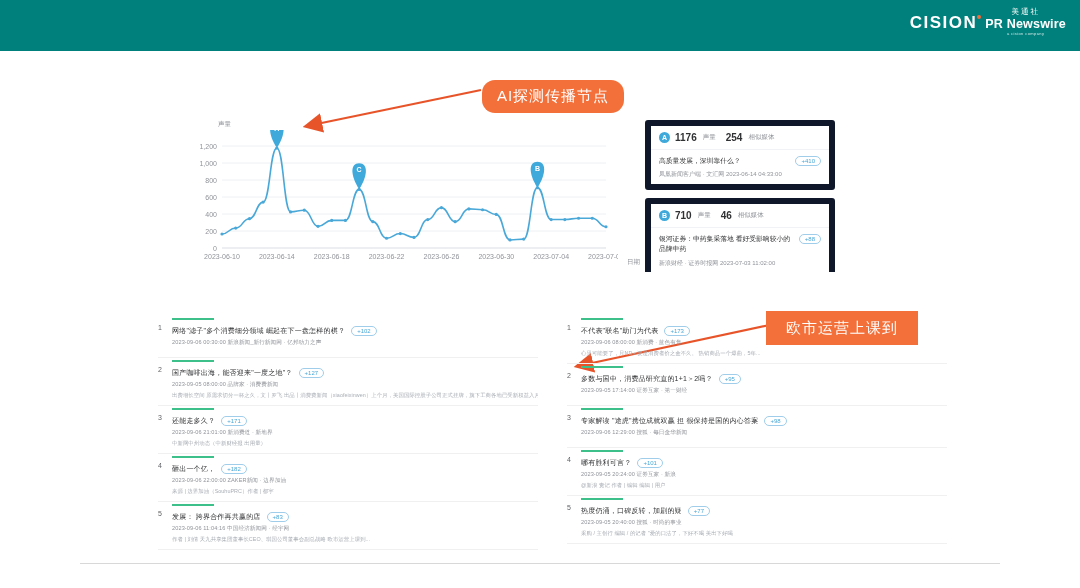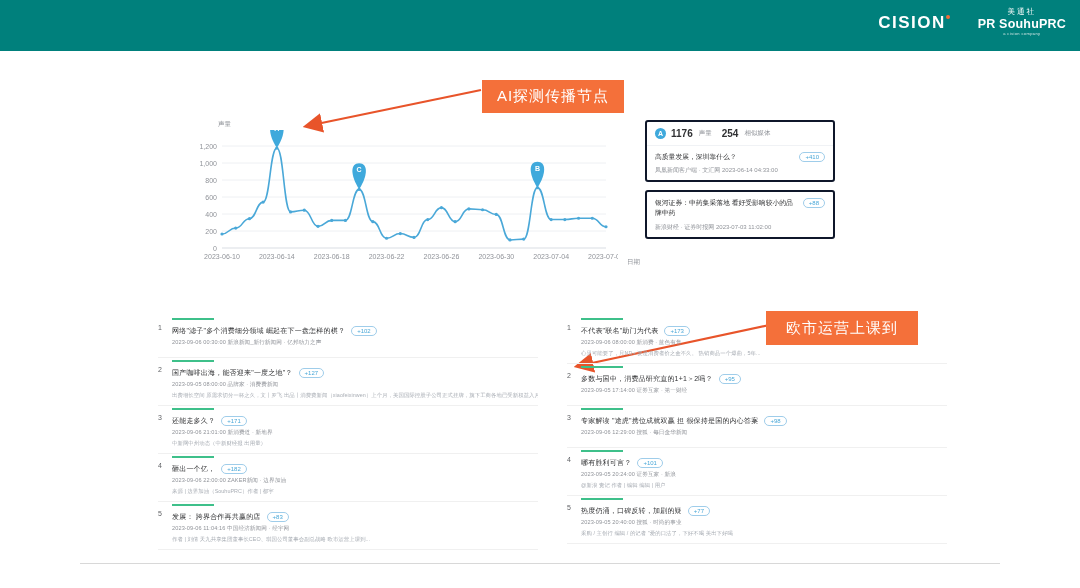--- a/index.html
+++ b/index.html
@@ -11,21 +11,21 @@
   }
 
   
   .header {
     position: absolute; left: 0; top: 0;
     width: 1080px; height: 51px;
     background: #00807c;
   }
   .logo-wrap {
     position: absolute; right: 14px; top: 8px;
-    display: flex; align-items: center; gap: 28px;
+    display: flex; align-items: center; gap: 4px;
   }
   .cision-logo {
     font-family: "Liberation Sans", sans-serif;
     font-weight: 700; font-size: 17px; letter-spacing: 1.5px;
     color: #ffffff; line-height: 1; position: relative;
     padding-right: 4px;
   }
   .cision-logo .dot {
     display: inline-block; width: 4px; height: 4px;
     border-radius: 50%; background: #f26b38;
@@ -55,28 +55,28 @@
   
   .callout {
     position: absolute;
     background: #f4703a;
     color: #ffffff;
     font-size: 15px;
     font-weight: 500;
     letter-spacing: 1px;
     display: flex; align-items: center; justify-content: center;
   }
-  #callout-ai { left: 482px; top: 80px; width: 142px; height: 33px; }
+  #callout-ai { left: 482px; top: 80px; width: 142px; height: 33px; border-radius: 13px; }
   #callout-sentiment { left: 766px; top: 311px; width: 152px; height: 34px; }
   .arrow-svg { position: absolute; pointer-events: none; }
 
   
   .cards-col { position: absolute; left: 645px; top: 120px; width: 190px; height: 152px; overflow: hidden; }
   .node-card {
-    background: #ffffff; border: 2px solid #0f172a; border-radius: 3px;
+    background: #ffffff; border: 6px solid #0f172a; border-radius: 3px;
     margin-bottom: 8px; overflow: hidden;
   }
   .node-head { display: flex; align-items: center; gap: 5px; padding: 6px 8px; border-bottom: 1px solid #f0f2f5; }
   .node-badge {
     width: 11px; height: 11px; border-radius: 50%; background: #3fa9dc;
     color: #fff; font-size: 7px; display: flex; align-items: center; justify-content: center;
     font-weight: 600; flex: 0 0 auto;
   }
   .node-num { font-size: 10px; font-weight: 700; color: #303133; }
   .node-unit { font-size: 6.5px; color: #909399; margin-left: 1px; margin-right: 5px; }
@@ -109,21 +109,21 @@
 </head>
 <body>
 
 <div class="header">
   <div class="logo-wrap">
     <div class="cision-logo">
       <span>CISION</span><span class="dot"></span>
     </div>
     <div class="pr-block">
       <div class="pr-cn">美通社</div>
-      <div class="pr-en">PR SouhuPRC</div>
+      <div class="pr-en">PR Newswire</div>
       <div class="pr-sub">a cision company</div>
     </div>
   </div>
 </div>
 
 <div class="chart-panel">
   <div class="yaxis-title">声量</div>
   <svg class="chart-svg" id="chart-svg" width="432" height="140">
       <text x="31" y="120.5" class="ytick">0</text>
       <line x1="36" y1="101" x2="420" y2="101" class="gridline"></line>
@@ -226,20 +226,27 @@
     <div class="node-body">
       <div class="node-row">
         <div class="node-title">高质量发展，深圳靠什么？</div>
         <div class="pill">+410</div>
       </div>
       <div class="node-meta">凤凰新闻客户端 · 文汇网  2023-06-14 04:33:00</div>
     </div>
   </div>
 
   <div class="node-card">
+    <div class="node-head">
+      <div class="node-badge">B</div>
+      <span class="node-num">710</span>
+      <span class="node-unit">声量</span>
+      <span class="node-num">46</span>
+      <span class="node-unit">相似媒体</span>
+    </div>
     <div class="node-body">
       <div class="node-row">
         <div class="node-title">银河证券：中药集采落地 看好受影响较小的品牌中药</div>
         <div class="pill">+88</div>
       </div>
       <div class="node-meta">新浪财经 · 证券时报网  2023-07-03 11:02:00</div>
     </div>
   </div>
 
 </div>

